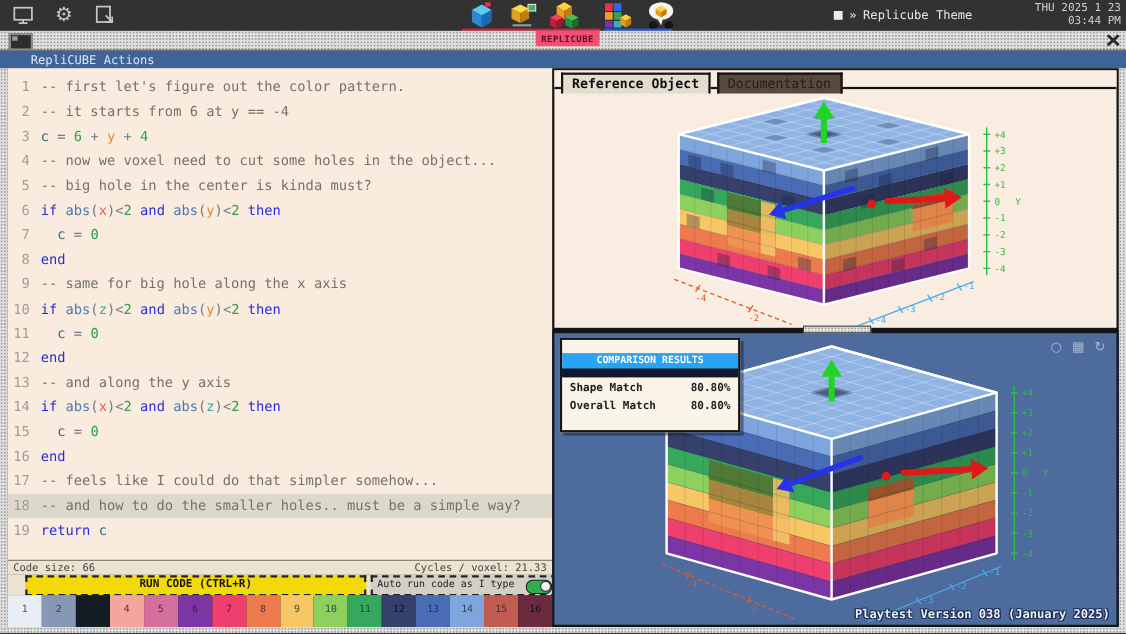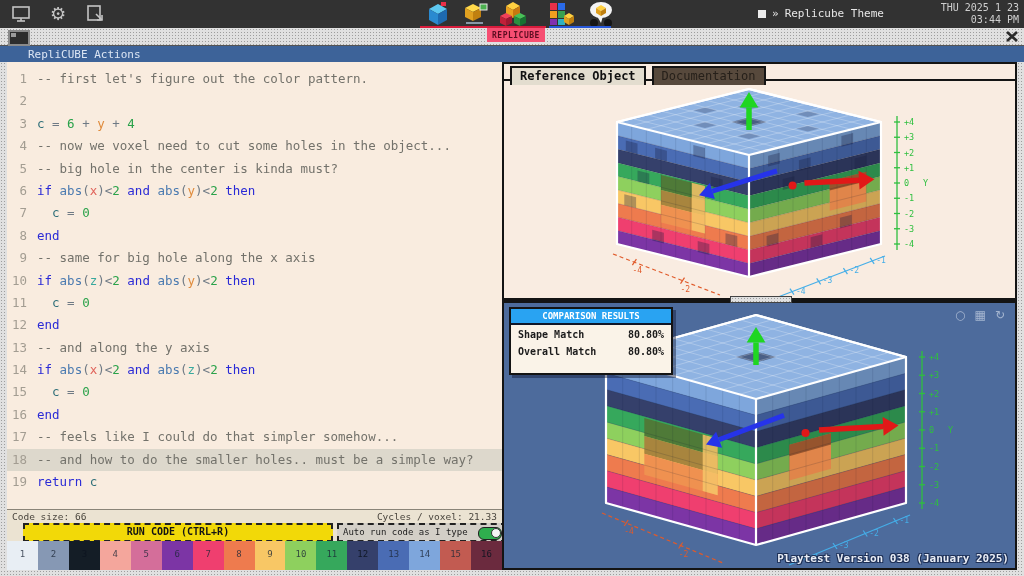--- a/index.html
+++ b/index.html
@@ -61,21 +61,21 @@
     border:2px solid #141414;border-bottom:none;cursor:pointer;}
   .tab.active{background:#e3ddcf;color:#111;font-weight:bold;z-index:2;}
   .tab.inactive{background:#57493c;color:#26201a;}
   #ref-view{position:absolute;left:0;top:17px;width:511px;height:217px;}
   #play-panel{left:502px;top:300px;width:515px;height:270px;background:#4d6b9c;border:2px solid #141414;border-top:3px solid #141414;box-sizing:border-box;}
   #play-view{position:absolute;left:0;top:2px;width:511px;height:262px;}
   #resize-handle{left:730px;top:296px;width:62px;height:7px;border:1px solid #444;box-sizing:border-box;}
   
   #cmp-box{position:absolute;left:5px;top:4px;width:160px;background:#faf3e8;border:2px solid #141414;
     box-shadow:3px 3px 0 rgba(15,25,55,.45);}
-  #cmp-title{background:#29a3f2;color:#fff;font-size:9px;font-weight:bold;text-align:center;padding:2px 0;border-bottom:2px solid #0f172a;}
+  #cmp-title{background:#29a3f2;color:#fff;font-size:9px;font-weight:bold;text-align:center;padding:2px 0;border-bottom:8px solid #0f172a;margin-top:12px;}
   .cmp-row{display:flex;justify-content:space-between;font-size:10px;font-weight:bold;color:#1c1c1c;padding:4px 7px 2px 7px;}
   #cmp-pad{height:14px;}
   
   #view-icons{position:absolute;right:10px;top:5px;color:rgba(235,240,250,.55);font-size:12px;
     font-family:"DejaVu Sans",sans-serif;display:flex;gap:9px;}
   #version{position:absolute;right:6px;bottom:3px;font-size:11px;font-weight:bold;color:#e9edf5;
     text-shadow:1px 1px 0 #1d2f55,-1px 1px 0 #1d2f55,1px -1px 0 #1d2f55,-1px -1px 0 #1d2f55;text-align:right;}
   svg{display:block;}
 </style>
 </head>
@@ -184,21 +184,21 @@
         </svg>
     </div>
   </div>
 
   <div id="border-l" class="abs hatch"></div>
   <div id="border-r" class="abs hatch"></div>
   <div id="border-b" class="abs hatch"></div>
 
   <div id="code-pane" class="abs">
       <div class="code-line"><span class="ln">1</span><span class="com">-- first let's figure out the color pattern.</span></div>
-      <div class="code-line"><span class="ln">2</span></div>
+      <div class="code-line"><span class="ln">2</span><span class="com">-- it starts from 6 at y == -4</span></div>
       <div class="code-line"><span class="ln">3</span><span class="vc">c</span><span class="op"> = </span><span class="num">6</span><span class="op"> + </span><span class="vy">y</span><span class="op"> + </span><span class="num">4</span></div>
       <div class="code-line"><span class="ln">4</span><span class="com">-- now we voxel need to cut some holes in the object...</span></div>
       <div class="code-line"><span class="ln">5</span><span class="com">-- big hole in the center is kinda must?</span></div>
       <div class="code-line"><span class="ln">6</span><span class="kw">if </span><span class="fn">abs</span><span class="op">(</span><span class="vx">x</span><span class="op">)&lt;</span><span class="num">2</span><span class="kw"> and </span><span class="fn">abs</span><span class="op">(</span><span class="vy">y</span><span class="op">)&lt;</span><span class="num">2</span><span class="kw"> then</span></div>
       <div class="code-line"><span class="ln">7</span><span class="pl">  </span><span class="vc">c</span><span class="op"> = </span><span class="num">0</span></div>
       <div class="code-line"><span class="ln">8</span><span class="kw">end</span></div>
       <div class="code-line"><span class="ln">9</span><span class="com">-- same for big hole along the x axis</span></div>
       <div class="code-line"><span class="ln">10</span><span class="kw">if </span><span class="fn">abs</span><span class="op">(</span><span class="vz">z</span><span class="op">)&lt;</span><span class="num">2</span><span class="kw"> and </span><span class="fn">abs</span><span class="op">(</span><span class="vy">y</span><span class="op">)&lt;</span><span class="num">2</span><span class="kw"> then</span></div>
       <div class="code-line"><span class="ln">11</span><span class="pl">  </span><span class="vc">c</span><span class="op"> = </span><span class="num">0</span></div>
       <div class="code-line"><span class="ln">12</span><span class="kw">end</span></div>

